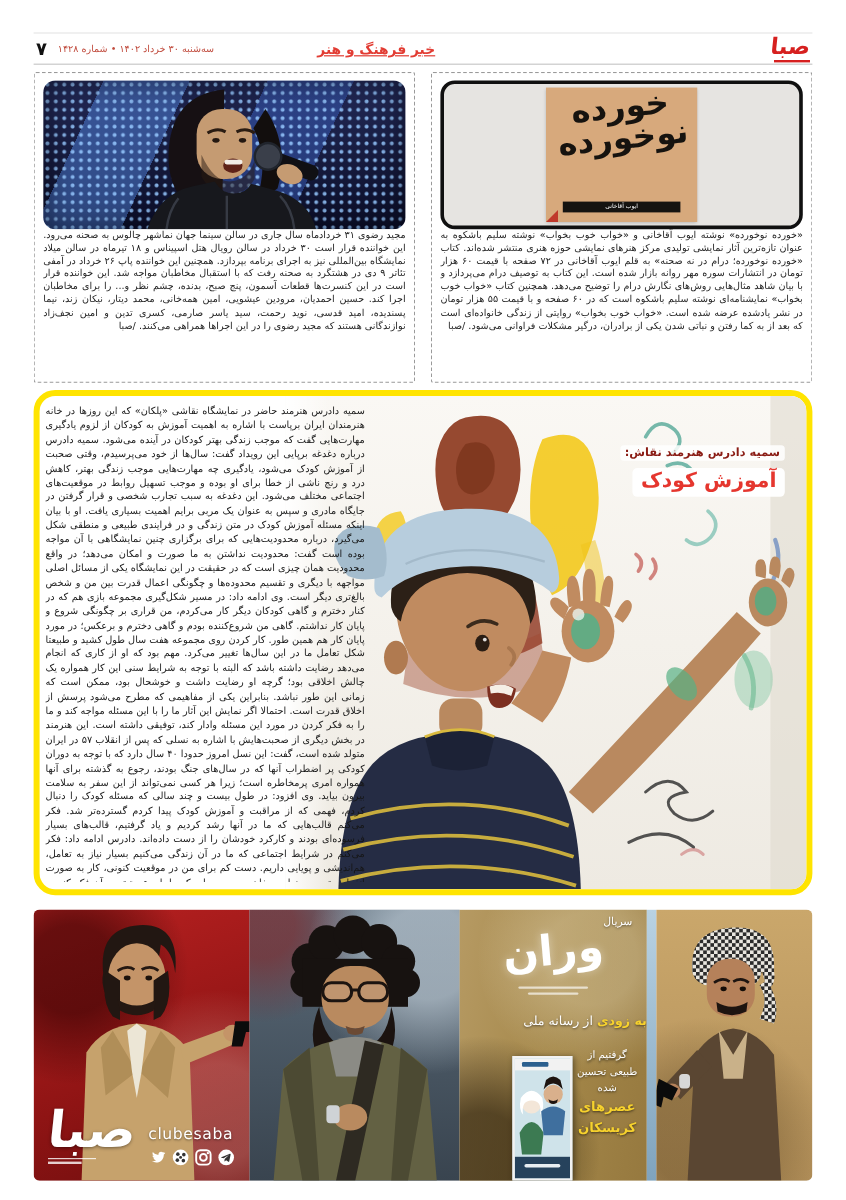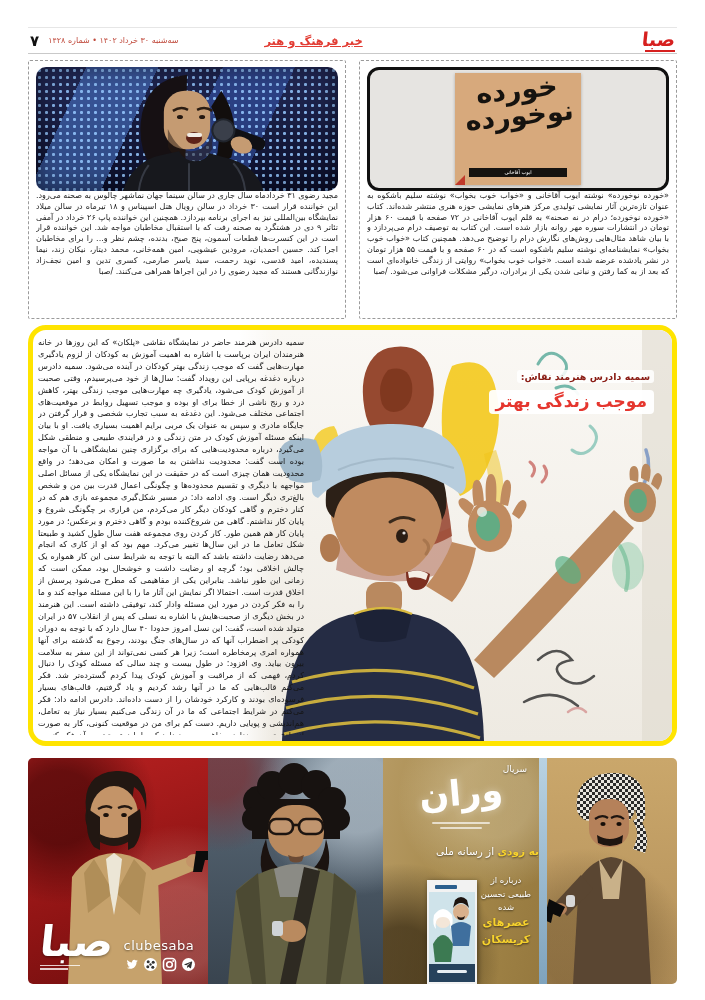--- a/index.html
+++ b/index.html
@@ -236,21 +236,21 @@
         <ellipse cx="252" cy="196" rx="22" ry="26" fill="#c08b60"></ellipse>
         <path d="M236,176 q-4,-24 2,-26 q7,-2 8,24 Z M248,172 q-2,-28 5,-28 q7,0 5,28 Z M262,174 q2,-26 8,-24 q6,2 0,26 Z M274,184 q8,-18 13,-13 q5,5 -6,18 Z M232,186 q-14,-10 -11,-16 q4,-6 15,6 Z" fill="#c08b60"></path>
         <ellipse cx="250" cy="196" rx="12" ry="15" fill="#52b089" opacity=".85"></ellipse>
         <circle cx="244" cy="182" r="5" fill="#e9f3ee" opacity=".8"></circle>
         <rect width="36" height="411" fill="url(#fadeL)"></rect>
       </svg>
     </div>
 
     <div class="feature-head">
       <span class="kicker">سمیه دادرس هنرمند نقاش:</span>
-      <div class="pill-row"><span class="pill">موجب زندگی بهتر</span></div>
+      <div class="pill-row"><span class="pill">آموزش کودک</span></div>
     </div>
 
     <div class="feature-body">سمیه دادرس هنرمند حاضر در نمایشگاه نقاشی «پلکان» که این روزها در خانه هنرمندان ایران برپاست با اشاره به اهمیت آموزش به کودکان از لزوم یادگیری مهارت‌هایی گفت که موجب زندگی بهتر کودکان در آینده می‌شود. سمیه دادرس درباره دغدغه برپایی این رویداد گفت: سال‌ها از خود می‌پرسیدم، وقتی صحبت از آموزش کودک می‌شود، یادگیری چه مهارت‌هایی موجب زندگی بهتر، کاهش درد و رنج ناشی از خطا برای او بوده و موجب تسهیل روابط در موقعیت‌های اجتماعی مختلف می‌شود. این دغدغه به سبب تجارب شخصی و قرار گرفتن در جایگاه مادری و سپس به عنوان یک مربی برایم اهمیت بسیاری یافت. او با بیان اینکه مسئله آموزش کودک در متن زندگی و در فرایندی طبیعی و منطقی شکل می‌گیرد، درباره محدودیت‌هایی که برای برگزاری چنین نمایشگاهی با آن مواجه بوده است گفت: محدودیت نداشتن به ما صورت و امکان می‌دهد؛ در واقع محدودیت همان چیزی است که در حقیقت در این نمایشگاه یکی از مسائل اصلی مواجهه با دیگری و تقسیم محدوده‌ها و چگونگی اعمال قدرت بین من و شخص بالغ‌تری دیگر است. وی ادامه داد: در مسیر شکل‌گیری مجموعه بازی هم که در کنار دخترم و گاهی کودکان دیگر کار می‌کردم، من قراری بر چگونگی شروع و پایان کار نداشتم. گاهی من شروع‌کننده بودم و گاهی دخترم و برعکس؛ در مورد پایان کار هم همین طور. کار کردن روی مجموعه هفت سال طول کشید و طبیعتا شکل تعامل ما در این سال‌ها تغییر می‌کرد. مهم بود که او از کاری که انجام می‌دهد رضایت داشته باشد که البته با توجه به شرایط سنی این کار همواره یک چالش اخلاقی بود؛ گرچه او رضایت داشت و خوشحال بود، ممکن است که زمانی این طور نباشد. بنابراین یکی از مفاهیمی که مطرح می‌شود پرسش از اخلاق قدرت است. احتمالا اگر نمایش این آثار ما را با این مسئله مواجه کند و ما را به فکر کردن در مورد این مسئله وادار کند، توفیقی داشته است. این هنرمند در بخش دیگری از صحبت‌هایش با اشاره به نسلی که پس از انقلاب ۵۷ در ایران متولد شده است، گفت: این نسل امروز حدودا ۴۰ سال دارد که با توجه به دوران کودکی پر اضطراب آنها که در سال‌های جنگ بودند، رجوع به گذشته برای آنها همواره امری پرمخاطره است؛ زیرا هر کسی نمی‌تواند از این سفر به سلامت بیرون بیاید. وی افزود: در طول بیست و چند سالی که مسئله کودک را دنبال کردم، فهمی که از مراقبت و آموزش کودک پیدا کردم گسترده‌تر شد. فکر می‌کنم قالب‌هایی که ما در آنها رشد کردیم و یاد گرفتیم، قالب‌های بسیار فرسوده‌ای بودند و کارکرد خودشان را از دست داده‌اند. دادرس ادامه داد: فکر می‌کنم در شرایط اجتماعی که ما در آن زندگی می‌کنیم بسیار نیاز به تعامل، هم‌اندیشی و پویایی داریم. دست کم برای من در موقعیت کنونی، کار به صورت انفرادی توجیهی ندارد. مفاهیمی وجود دارد که ما باید عمیق‌تر به آن فکر کنیم و اگر هنر بتواند چنین موقعیتی را فراهم کند باید از آن استقبال کرد. /صبا</div>
   </section>
 
   <section class="banner">
 
     <div class="panel panel-red">
       <svg viewBox="0 0 180 225" preserveAspectRatio="xMidYMax meet">
         <path d="M58,52 q-4,-38 30,-40 q34,-2 30,40 q-2,-18 -12,-24 l-2,14 q-16,-12 -30,-2 l-2,14 q-8,8 -6,20 l-6,-4 q-4,-10 -2,-18 Z" fill="#221712"></path>
@@ -317,21 +317,21 @@
           <path d="M4,62 q10,-18 20,0 l-2,18 H6 Z" fill="#3c7a52"></path>
           <circle cx="32" cy="30" r="8" fill="#d9b08c"></circle>
           <path d="M24,26 q8,-10 16,0 l-2,-8 q-6,-6 -12,0 Z" fill="#1d1410"></path>
           <path d="M28,34 q4,3 8,0 l-1,3 q-3,2 -6,0 Z" fill="#1d1410"></path>
           <path d="M22,44 q10,-8 20,0 l-2,20 H24 Z" fill="#3f6f9e"></path>
           <rect y="82" width="46" height="18" fill="#26425c"></rect>
           <rect x="8" y="88" width="30" height="3" rx="1.5" fill="#e8eef2"></rect>
         </svg>
       </div>
       <div class="adapt">
-        <div>درباره از</div>
+        <div>گرفتیم از</div>
         <div>طبیعی تحسین شده</div>
         <div class="hl">عصرهای کریسکان</div>
       </div>
     </div>
 
     <div class="panel panel-strip"></div>
 
     <div class="panel panel-sand">
       <svg viewBox="0 0 130 225" preserveAspectRatio="xMidYMax meet">
         <defs>

